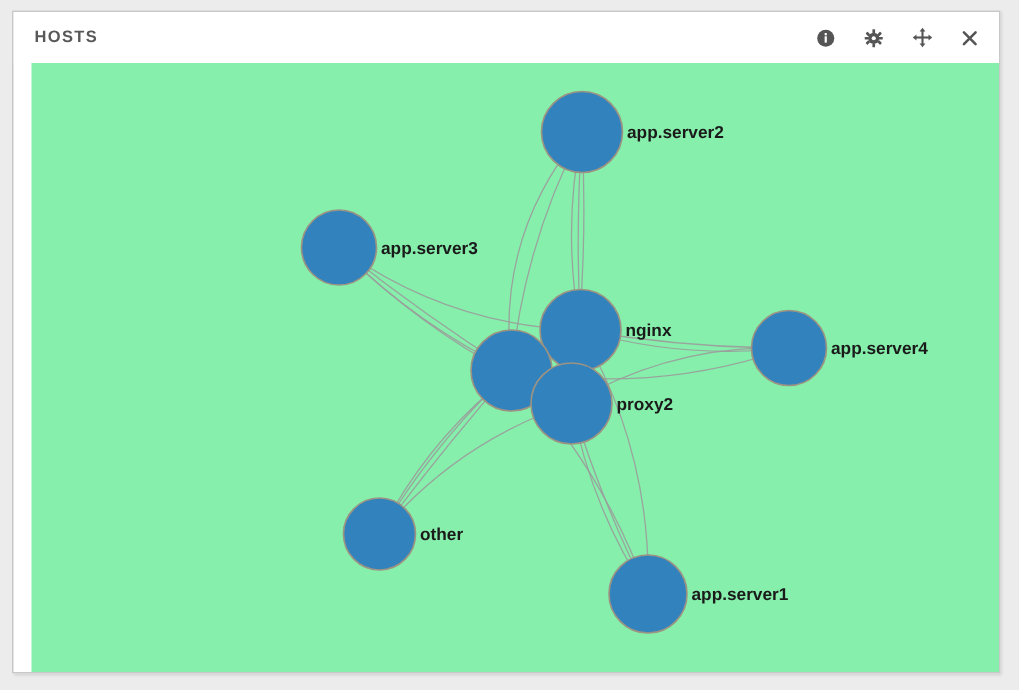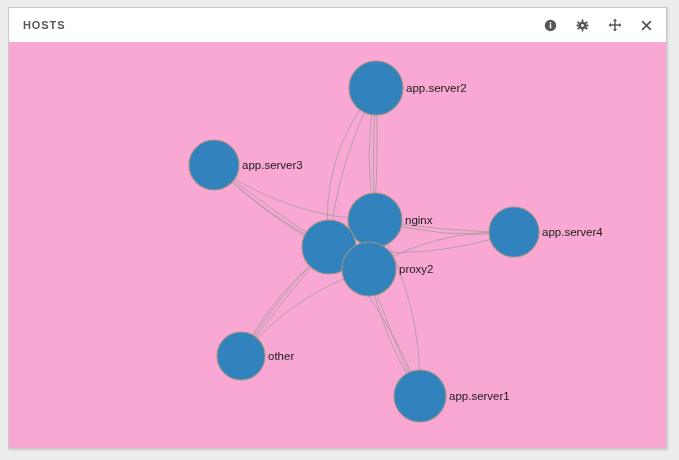--- a/index.html
+++ b/index.html
@@ -67,25 +67,26 @@
     display: flex;
     align-items: center;
     justify-content: center;
     color: #555555;
     cursor: pointer;
   }
   .tool-icon svg { display: block; }
 
   .graph-area {
     position: absolute;
-    left: 0;
+    left: 12px;
     top: 34px;
     width: 100%;
     height: 408px;
-    background: #f9a8d4;
+    background: #86efac;
+    font-weight: bold;
   }
 
   .graph-svg {
     display: block;
     width: 659px;
     height: 408px;
   }
 
   .link {
     fill: none;

